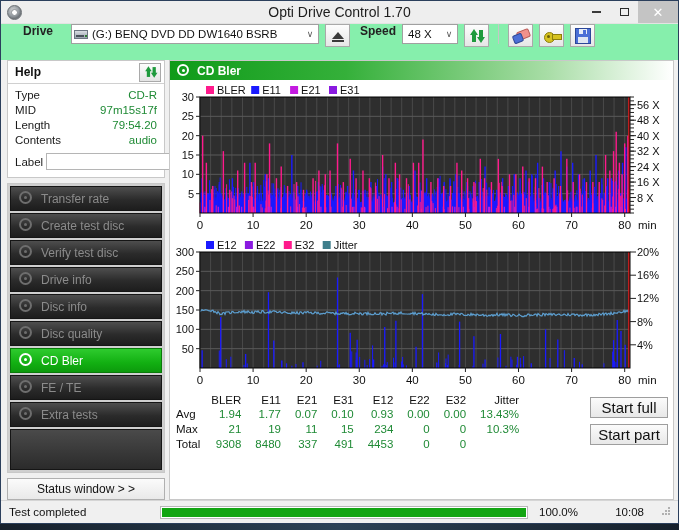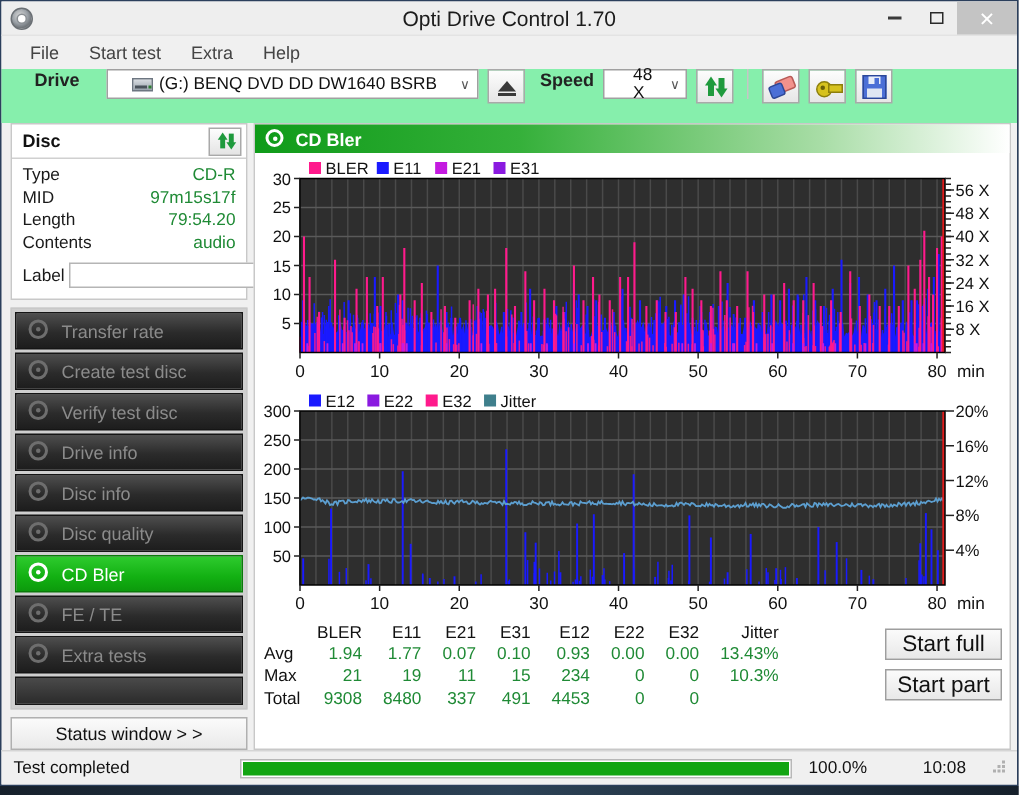--- a/index.html
+++ b/index.html
@@ -54,21 +54,21 @@
   .menuitem{padding:2px 9px;font-size:12px;color:#444;}
   
   .toolbar{
     flex:0 0 36px;height:36px;display:flex;align-items:flex-start;
     padding:0 8px;background:#86efac;gap:6px;
   }
   .lbl-bold{font-weight:bold;font-size:12px;color:#222;}
   .combo{
     height:20px;border:1px solid #a0a0a0;background:#fff;
     display:flex;align-items:center;box-sizing:border-box;
-    font-size:11.5px;color:#111;padding-left:16px;
+    font-size:11.5px;color:#111;padding-left:2px;
   }
   .combo .arrow{margin-left:auto;width:16px;text-align:center;color:#555;font-size:9px;}
   #drive-combo{width:248px;margin-left:12px;}
   #speed-combo{width:56px;}
   .drive-icon{
     width:15px;height:13px;position:relative;flex:0 0 15px;margin-right:3px;
   }
   .drive-icon .body{position:absolute;left:0;top:2px;width:14px;height:9px;background:linear-gradient(#d9dde2,#9aa3ad);border:1px solid #6d7681;box-sizing:border-box;}
   .drive-icon .slot{position:absolute;left:2px;top:7px;width:8px;height:2px;background:#4a525b;}
   .drive-icon .dot{position:absolute;left:11px;top:7px;width:2px;height:2px;background:#2e7d32;}
@@ -203,26 +203,20 @@
       <div class="winbtn">
           <i class="minbox"></i>
         </div>
       <div class="winbtn">
           <i class="maxbox"></i>
         </div>
       <div class="winbtn close">✕</div>
     </div>
   </div>
 
-  <div class="menubar">
-    <div class="menuitem">File</div>
-    <div class="menuitem">Start test</div>
-    <div class="menuitem">Extra</div>
-    <div class="menuitem">Help</div>
-  </div>
 
   <div class="toolbar">
     <div class="lbl-bold" style="margin-left:14px">Drive</div>
     <div class="combo" id="drive-combo">
       <span class="drive-icon">
         <span class="body"></span>
           <span class="slot"></span>
           <span class="dot"></span>
       </span>
       <span>(G:)   BENQ DVD DD DW1640 BSRB</span>
@@ -266,21 +260,21 @@
         </span>
     </div>
   </div>
 
   <div class="content">
 
     <div class="leftcol">
 
       <div class="disc-panel">
         <div class="disc-head">
-          <span class="t">Disc</span>
+          <span class="t">Help</span>
           <span class="btn">
             <span class="swap" style="transform:scale(.82)">
               <span class="a1"></span>
                 <span class="b1"></span>
                 <span class="a2"></span>
                 <span class="b2"></span>
             </span>
           </span>
         </div>
         <div class="disc-rows">

